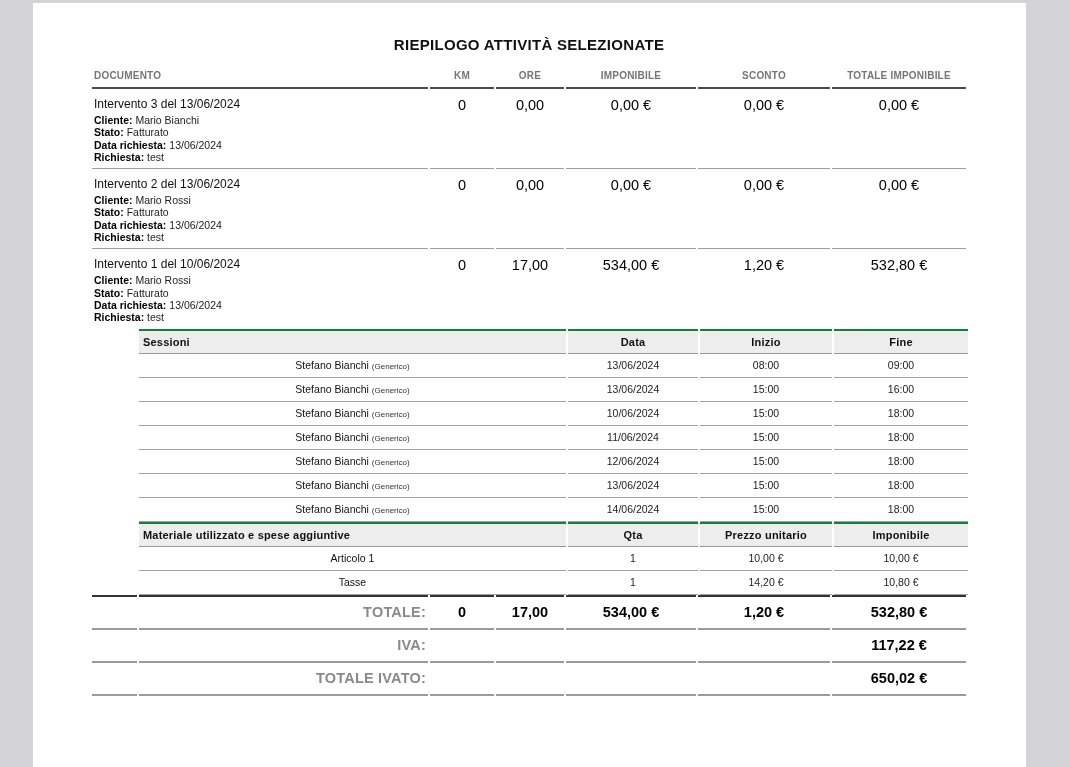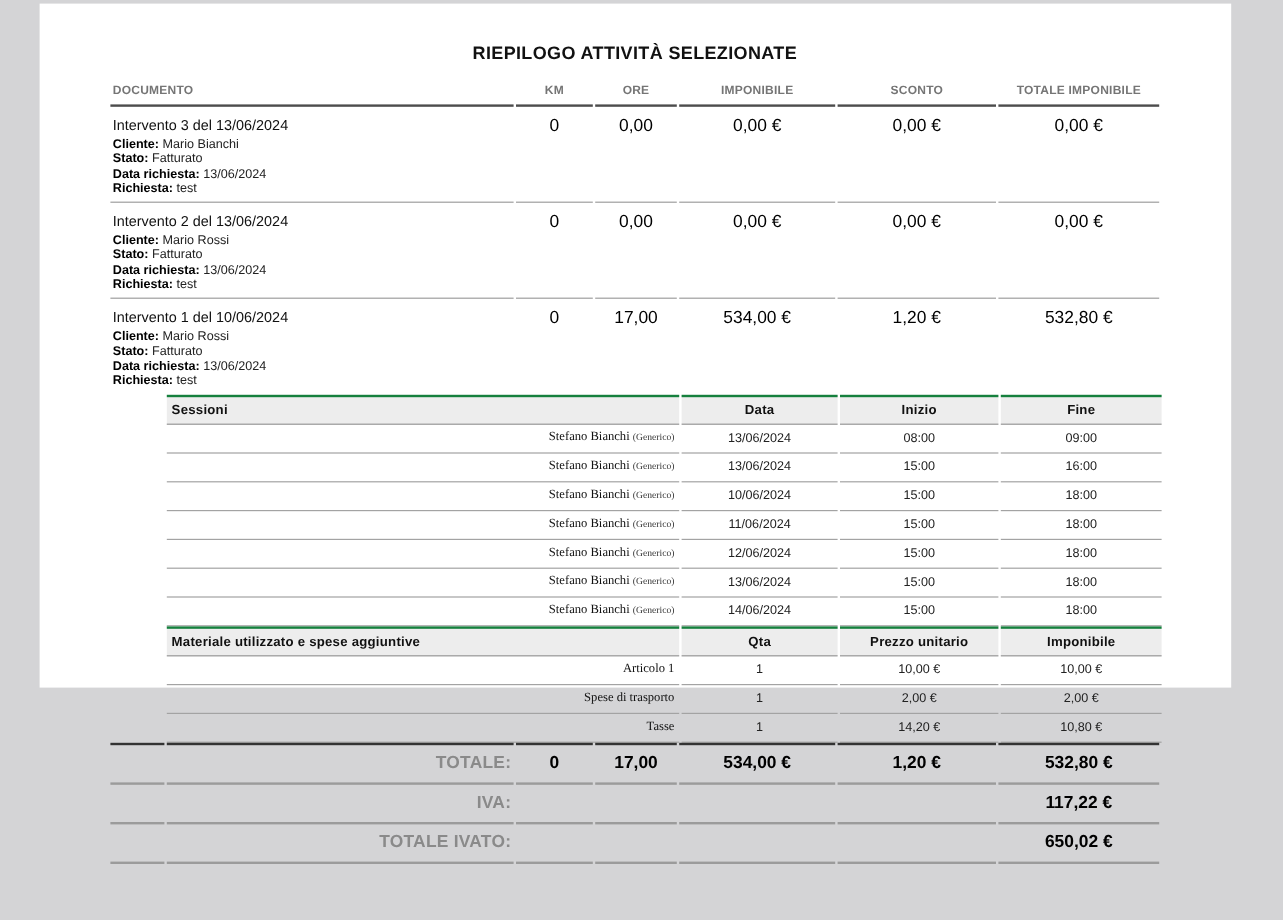--- a/index.html
+++ b/index.html
@@ -7,21 +7,21 @@
   body {
     width: 1069px; height: 767px;
     background: #d4d4d6;
     font-family: "Liberation Sans", "DejaVu Sans", sans-serif;
     color: #000;
     overflow: hidden;
   }
   .page {
     position: absolute;
     left: 33px; top: 3px;
-    width: 993px; height: 570px;
+    width: 993px; height: 764px;
     background: #ffffff;
   }
   .content { padding: 0 58px 0 57px; }
 
   .report-title {
     text-align: center;
     font-size: 15px;
     font-weight: bold;
     color: #111;
     letter-spacing: 0.3px;
@@ -88,21 +88,21 @@
     white-space: nowrap;
   }
   .sub-table th.col-name { text-align: left; }
   .sub-table td {
     font-size: 10.5px;
     color: #222;
     text-align: center;
     padding: 5px 4px 6px 4px;
     border-bottom: 1px solid #a3a3a3;
   }
-  .sub-table td.name-cell { text-align: right; color: #111; font-family: Liberation Serif, serif; }
+  .sub-table td.name-cell { text-align: center; color: #111; }
   .tag { font-size: 8px; color: #333; }
 
   
   .totals-table td {
     font-size: 14.5px;
     font-weight: bold;
     padding: 7px 2px 8px 2px;
     text-align: center;
     border-bottom: 2px solid #9b9b9b;
   }
@@ -262,26 +262,20 @@
                   <th>Prezzo unitario</th>
                   <th>Imponibile</th>
                 </tr>
               </thead>
               <tbody>
                 <tr>
                   <td class="name-cell">Articolo 1</td>
                   <td>1</td>
                   <td>10,00 €</td>
                   <td>10,00 €</td>
-                </tr>
-                <tr>
-                  <td class="name-cell">Spese di trasporto</td>
-                  <td>1</td>
-                  <td>2,00 €</td>
-                  <td>2,00 €</td>
                 </tr>
                 <tr>
                   <td class="name-cell">Tasse</td>
                   <td>1</td>
                   <td>14,20 €</td>
                   <td>10,80 €</td>
                 </tr>
               </tbody>
             </table>
 

